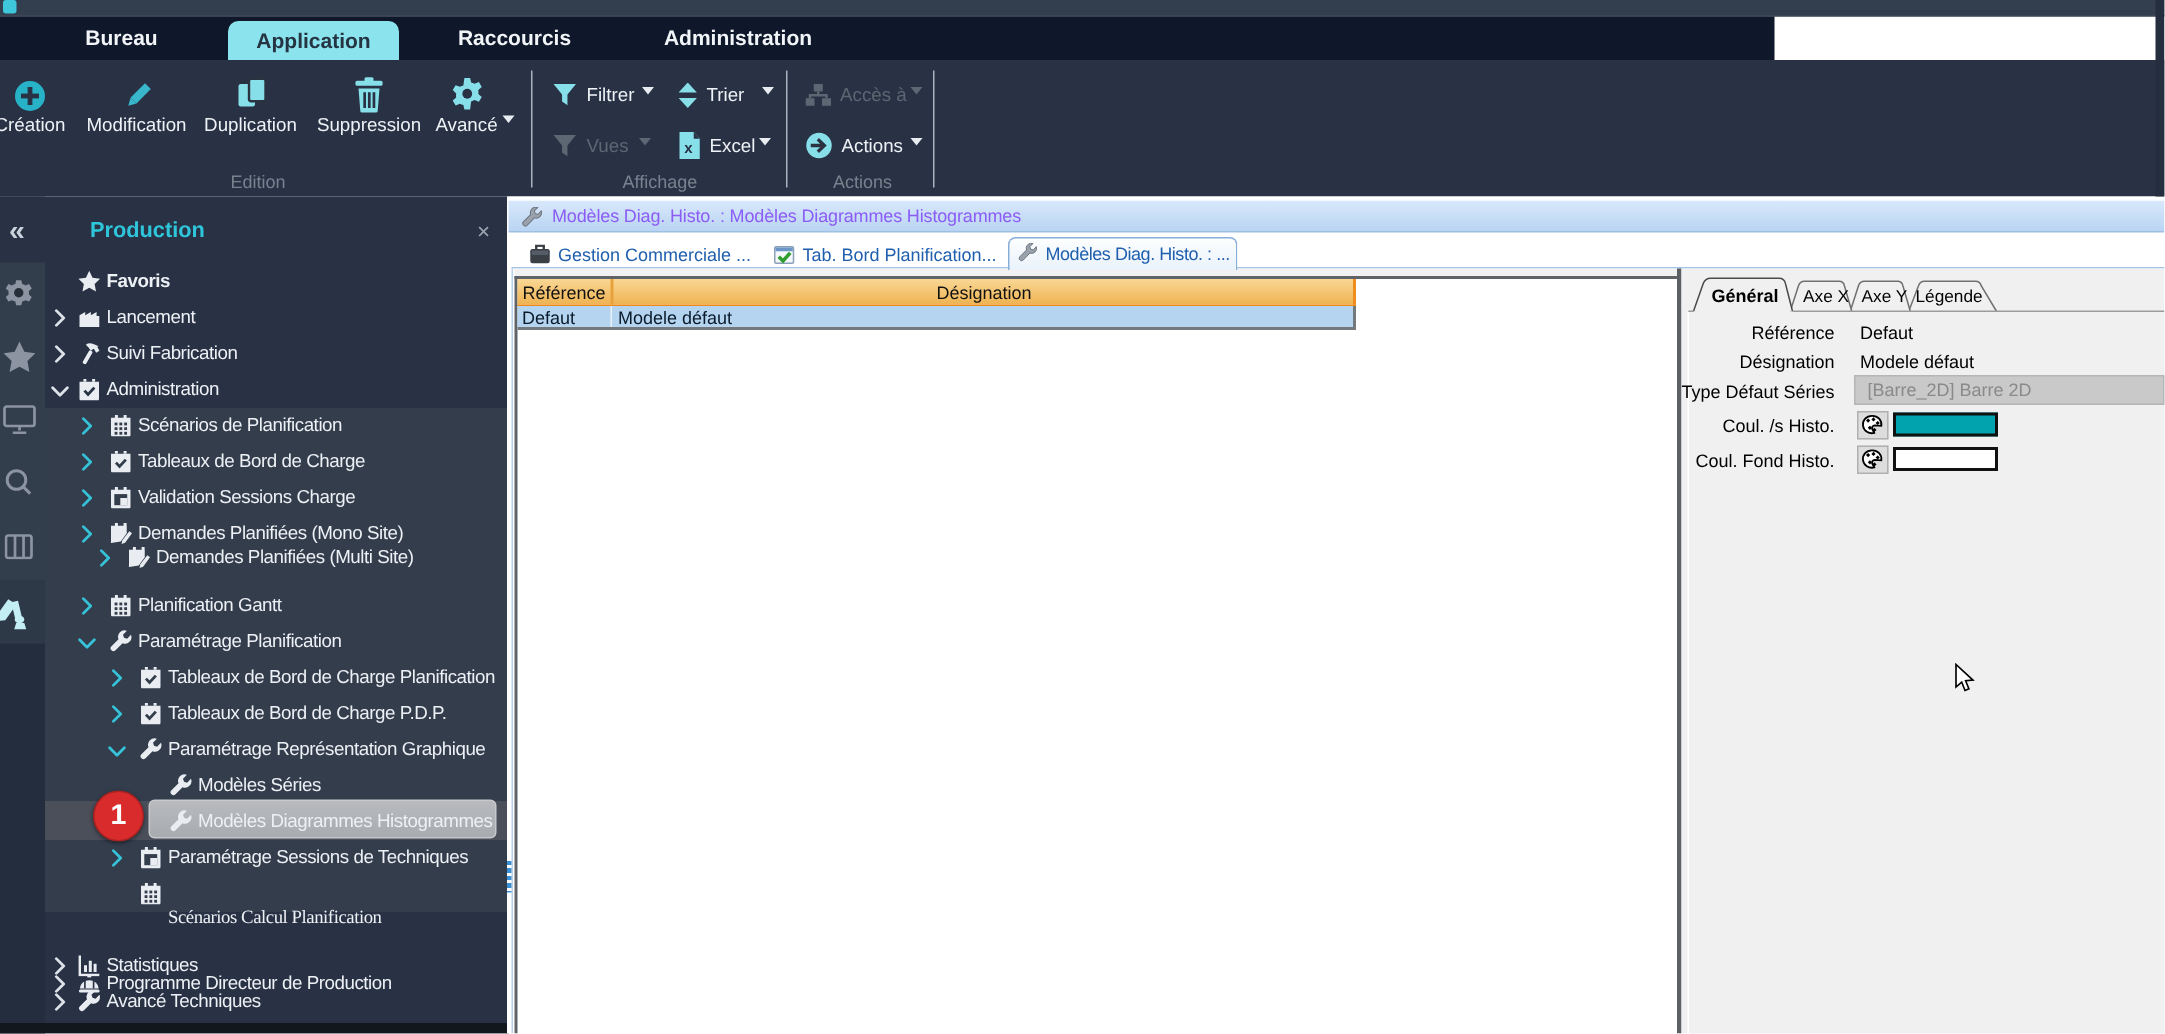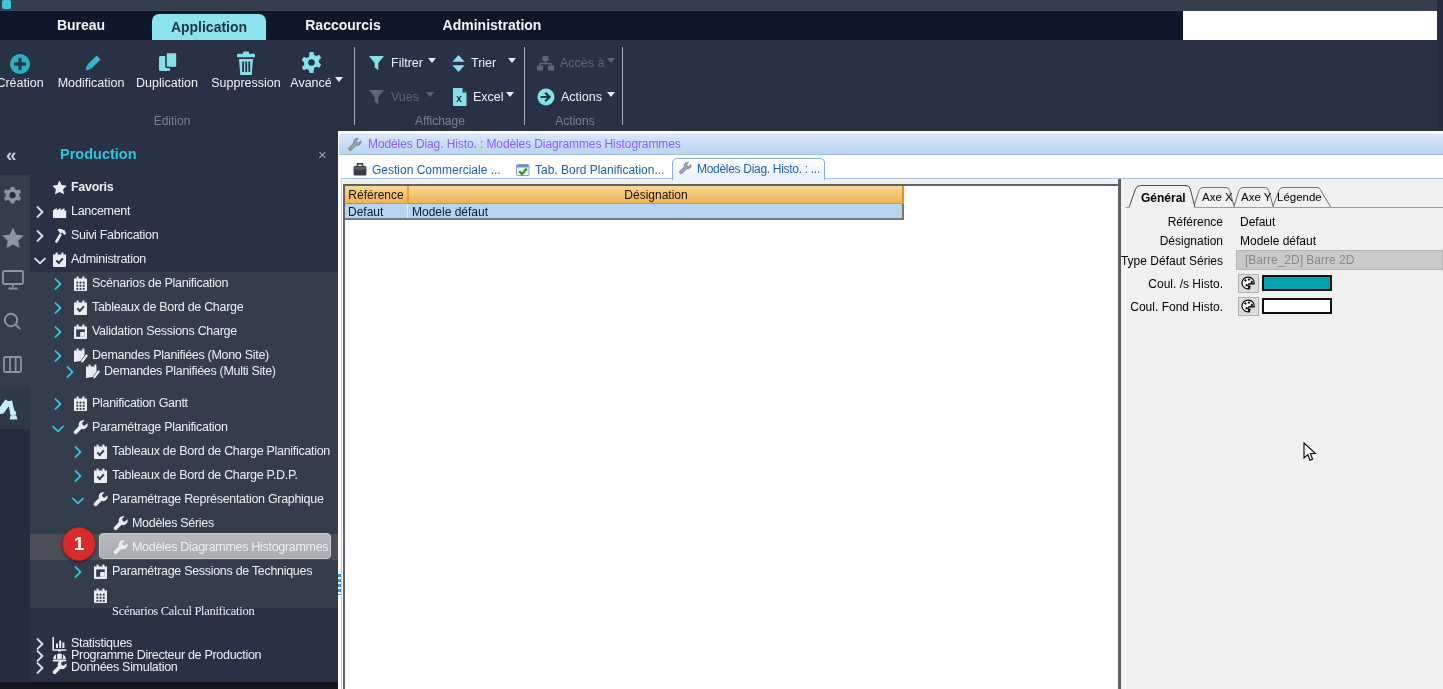--- a/index.html
+++ b/index.html
@@ -435,21 +435,21 @@
     </svg>
     <div class="ttext" style="position:absolute;left:71px;top:4px;">Statistiques</div>
   </div>
 <div class="trow" style="left:0;top:656px;width:339px;">
     <svg style="position:absolute;left:36px;top:6px;color:#dde2e8" width="8" height="12" viewBox="0 0 6.5 11">
       <use href="#a-r"></use>
     </svg>
     <svg class="ticon" style="position:absolute;left:52px;top:4px;--hole:#283244;" width="15" height="15" viewBox="0 0 15 15">
       <use href="#i-wrench"></use>
     </svg>
-    <div class="ttext" style="position:absolute;left:71px;top:4px;">Données Simulation</div>
+    <div class="ttext" style="position:absolute;left:71px;top:4px;">Avancé Techniques</div>
   </div>
 <div class="abs" style="left:6px;top:144px;color:#c9d2dc;font-size:19px;font-weight:bold;letter-spacing:-3px;">«</div>
 <div class="abs" style="left:40px;top:146px;color:#2fc5da;font-size:14.5px;font-weight:bold;margin-left:20px;">Production</div>
 <div class="abs" style="left:318px;top:146px;color:#9aa4b0;font-size:15px;">×</div>
 <div class="abs" style="left:62px;top:527px;width:34px;height:34px;border-radius:50%;background:#d92b2b;border:1px solid #a82222;box-sizing:border-box;box-shadow:0 1px 3px rgba(0,0,0,.5);text-align:center;line-height:32px;color:#fff;font-size:19px;font-weight:bold;">1</div>
 <div class="abs" style="left:338px;top:574px;width:3px;height:21px;background:repeating-linear-gradient(#3b8fd4 0 3px,transparent 3px 5px);z-index:6;"></div>
 
 <div class="abs" id="mainbg"></div>
 <div class="abs" id="titlebar"></div>
 <div class="abs" id="titletext">Modèles Diag. Histo. : Modèles Diagrammes Histogrammes</div>

